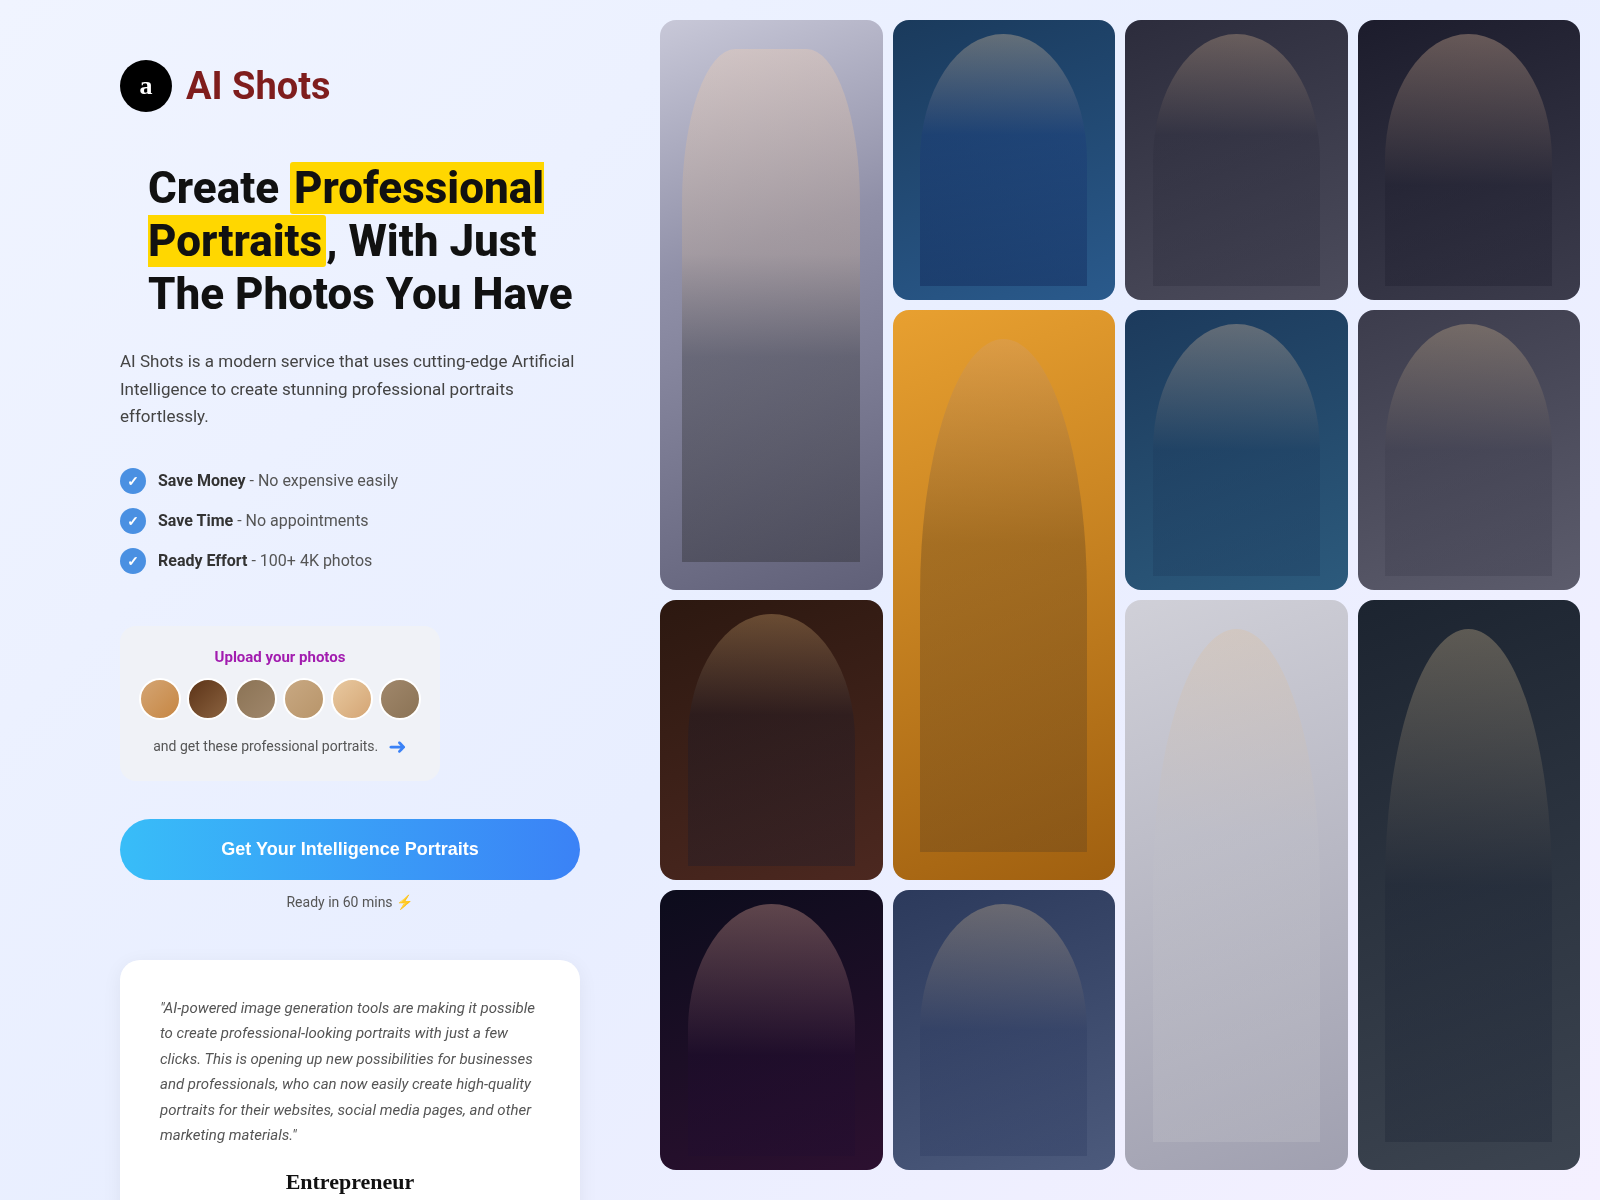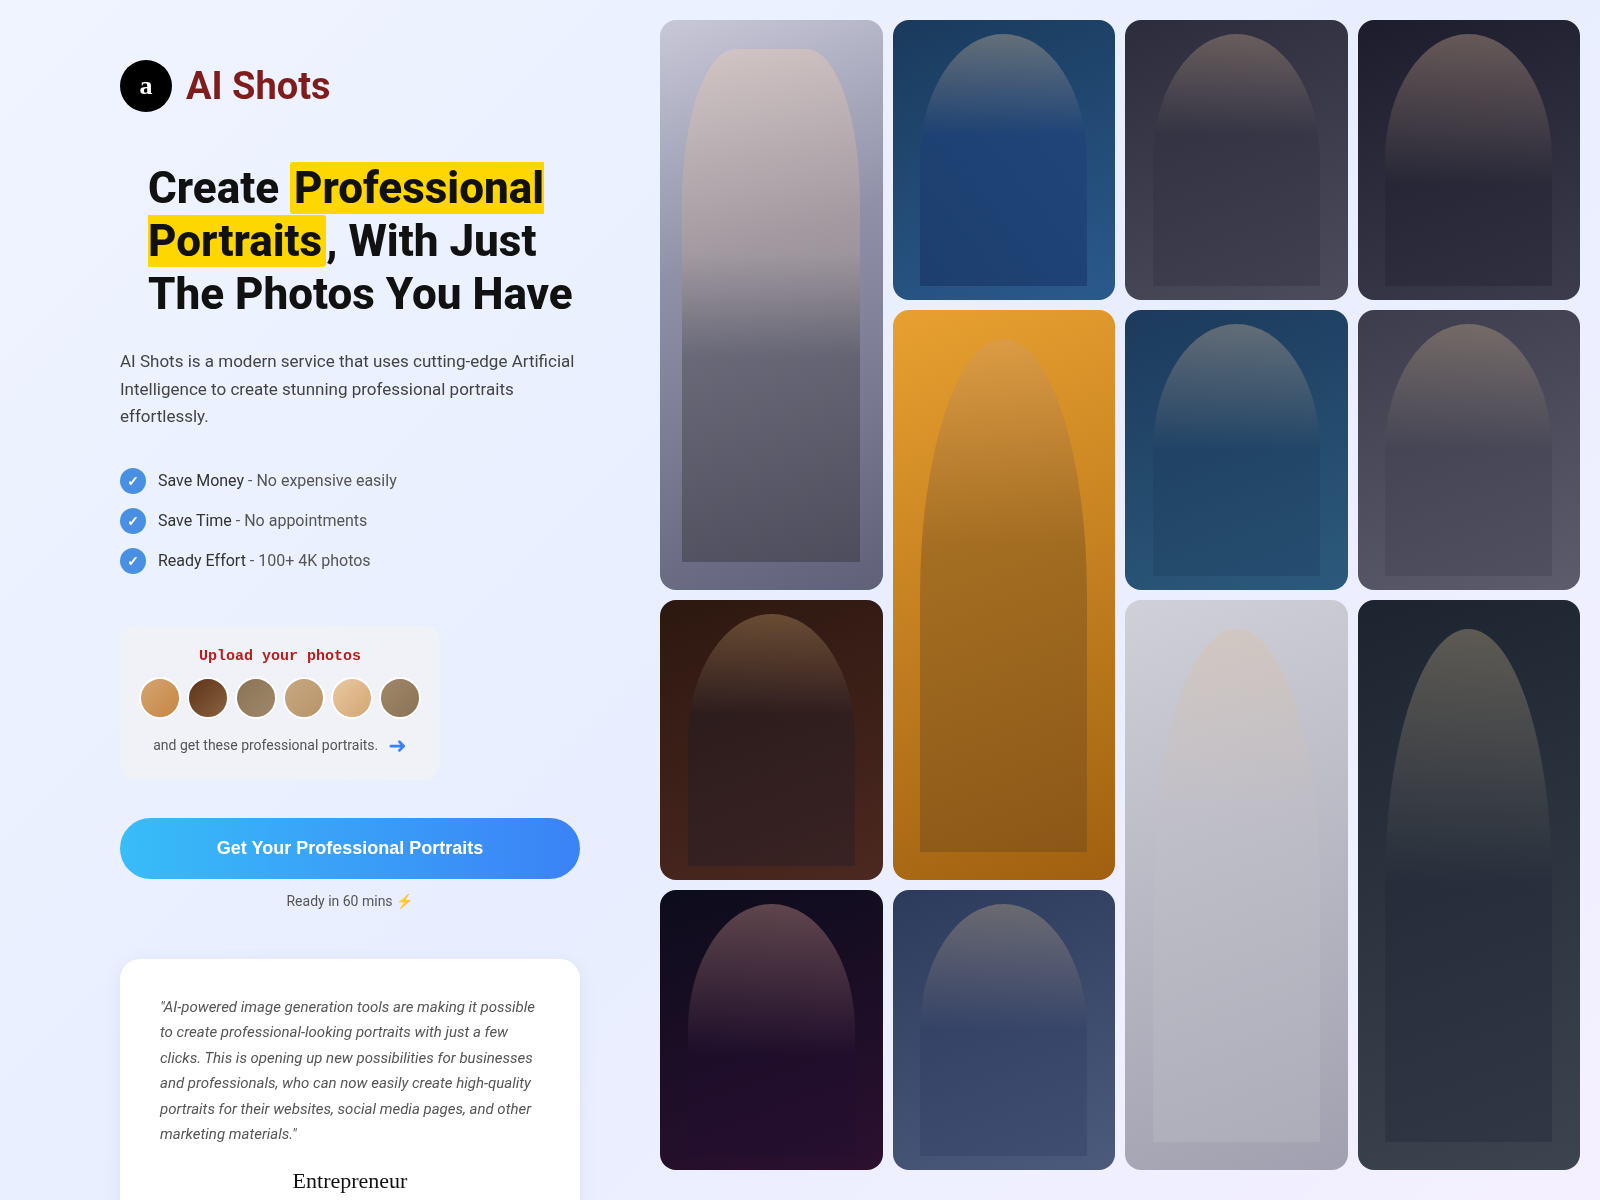--- a/index.html
+++ b/index.html
@@ -95,38 +95,37 @@
       flex-shrink: 0;
     }
 
     .check-circle::after {
       content: '✓';
       color: white;
       font-size: 14px;
       font-weight: bold;
     }
 
-    .feature-bold { font-weight: 400; }
+    .feature-bold { font-weight: 700; }
     .feature-normal { color: #555; }
 
     .upload-box {
       background: #f0f2f7;
       border-radius: 16px;
       padding: 22px 28px;
       margin-bottom: 38px;
       max-width: 320px;
     }
 
     .upload-title {
       font-size: 15px;
       font-weight: 700;
-      color: #b91c1c;
+      color: #a21caf;
       margin-bottom: 12px;
       text-align: center;
-      font-family: Liberation Mono, monospace;
     }
 
     .avatar-row {
       display: flex;
       align-items: center;
       justify-content: center;
       gap: 6px;
       margin-bottom: 14px;
     }
 
@@ -199,21 +198,21 @@
     .testimonial-text {
       font-size: 15px;
       color: #555;
       font-style: italic;
       line-height: 1.7;
       margin-bottom: 20px;
     }
 
     .testimonial-source {
       font-size: 22px;
-      font-weight: 400;
+      font-weight: 700;
       color: #111;
       font-family: Georgia, 'Times New Roman', serif;
       text-align: center;
     }
 
     
     .right-panel {
       flex: 1;
       padding: 20px 20px 20px 10px;
       display: grid;
@@ -476,21 +475,21 @@
       <div class="avatar avatar-4"></div>
       <div class="avatar avatar-5"></div>
       <div class="avatar avatar-6"></div>
     </div>
     <div class="arrow-row">
       <span class="upload-subtitle">and get these professional portraits.</span>
       <span class="arrow-icon">➜</span>
     </div>
   </div>
 
-  <button class="cta-button">Get Your Professional Portraits</button>
+  <button class="cta-button">Get Your Intelligence Portraits</button>
   <p class="ready-text">Ready in 60 mins ⚡</p>
 
   <div class="testimonial-box">
     <p class="testimonial-text">"AI-powered image generation tools are making it possible to create professional-looking portraits with just a few clicks. This is opening up new possibilities for businesses and professionals, who can now easily create high-quality portraits for their websites, social media pages, and other marketing materials."</p>
     <div class="testimonial-source">Entrepreneur</div>
   </div>
 
 </div>
 
 <div class="right-panel">

